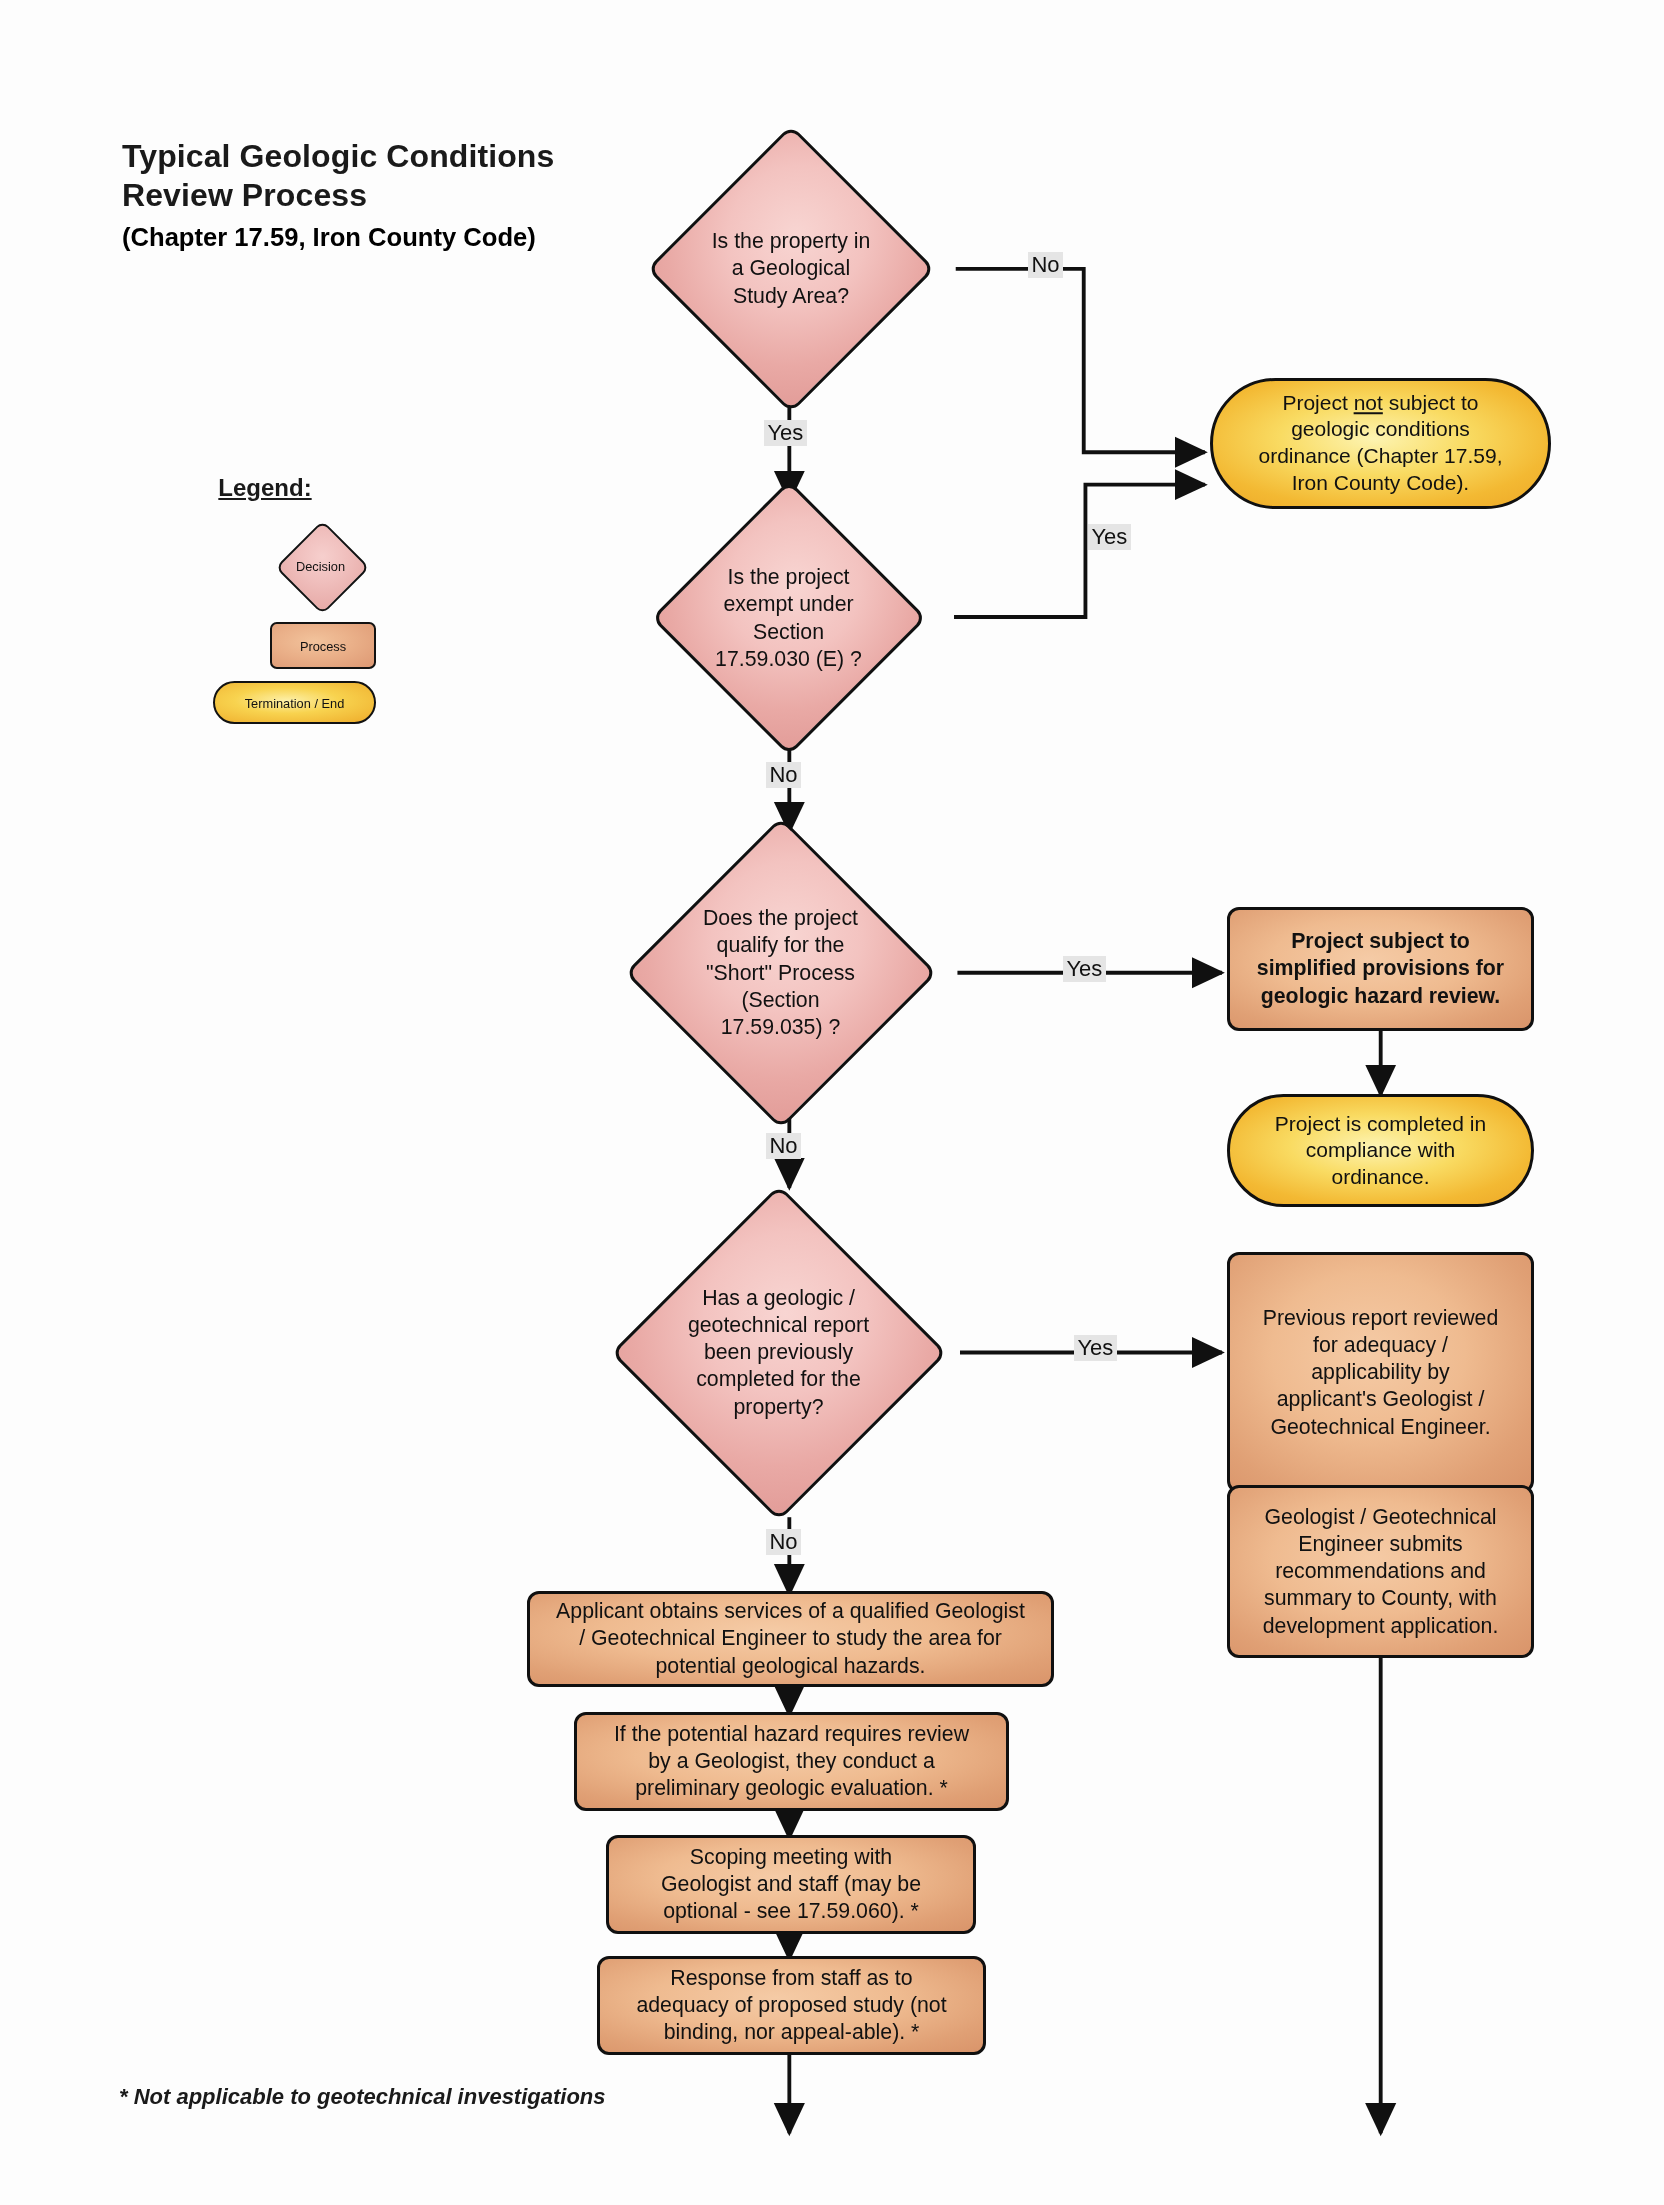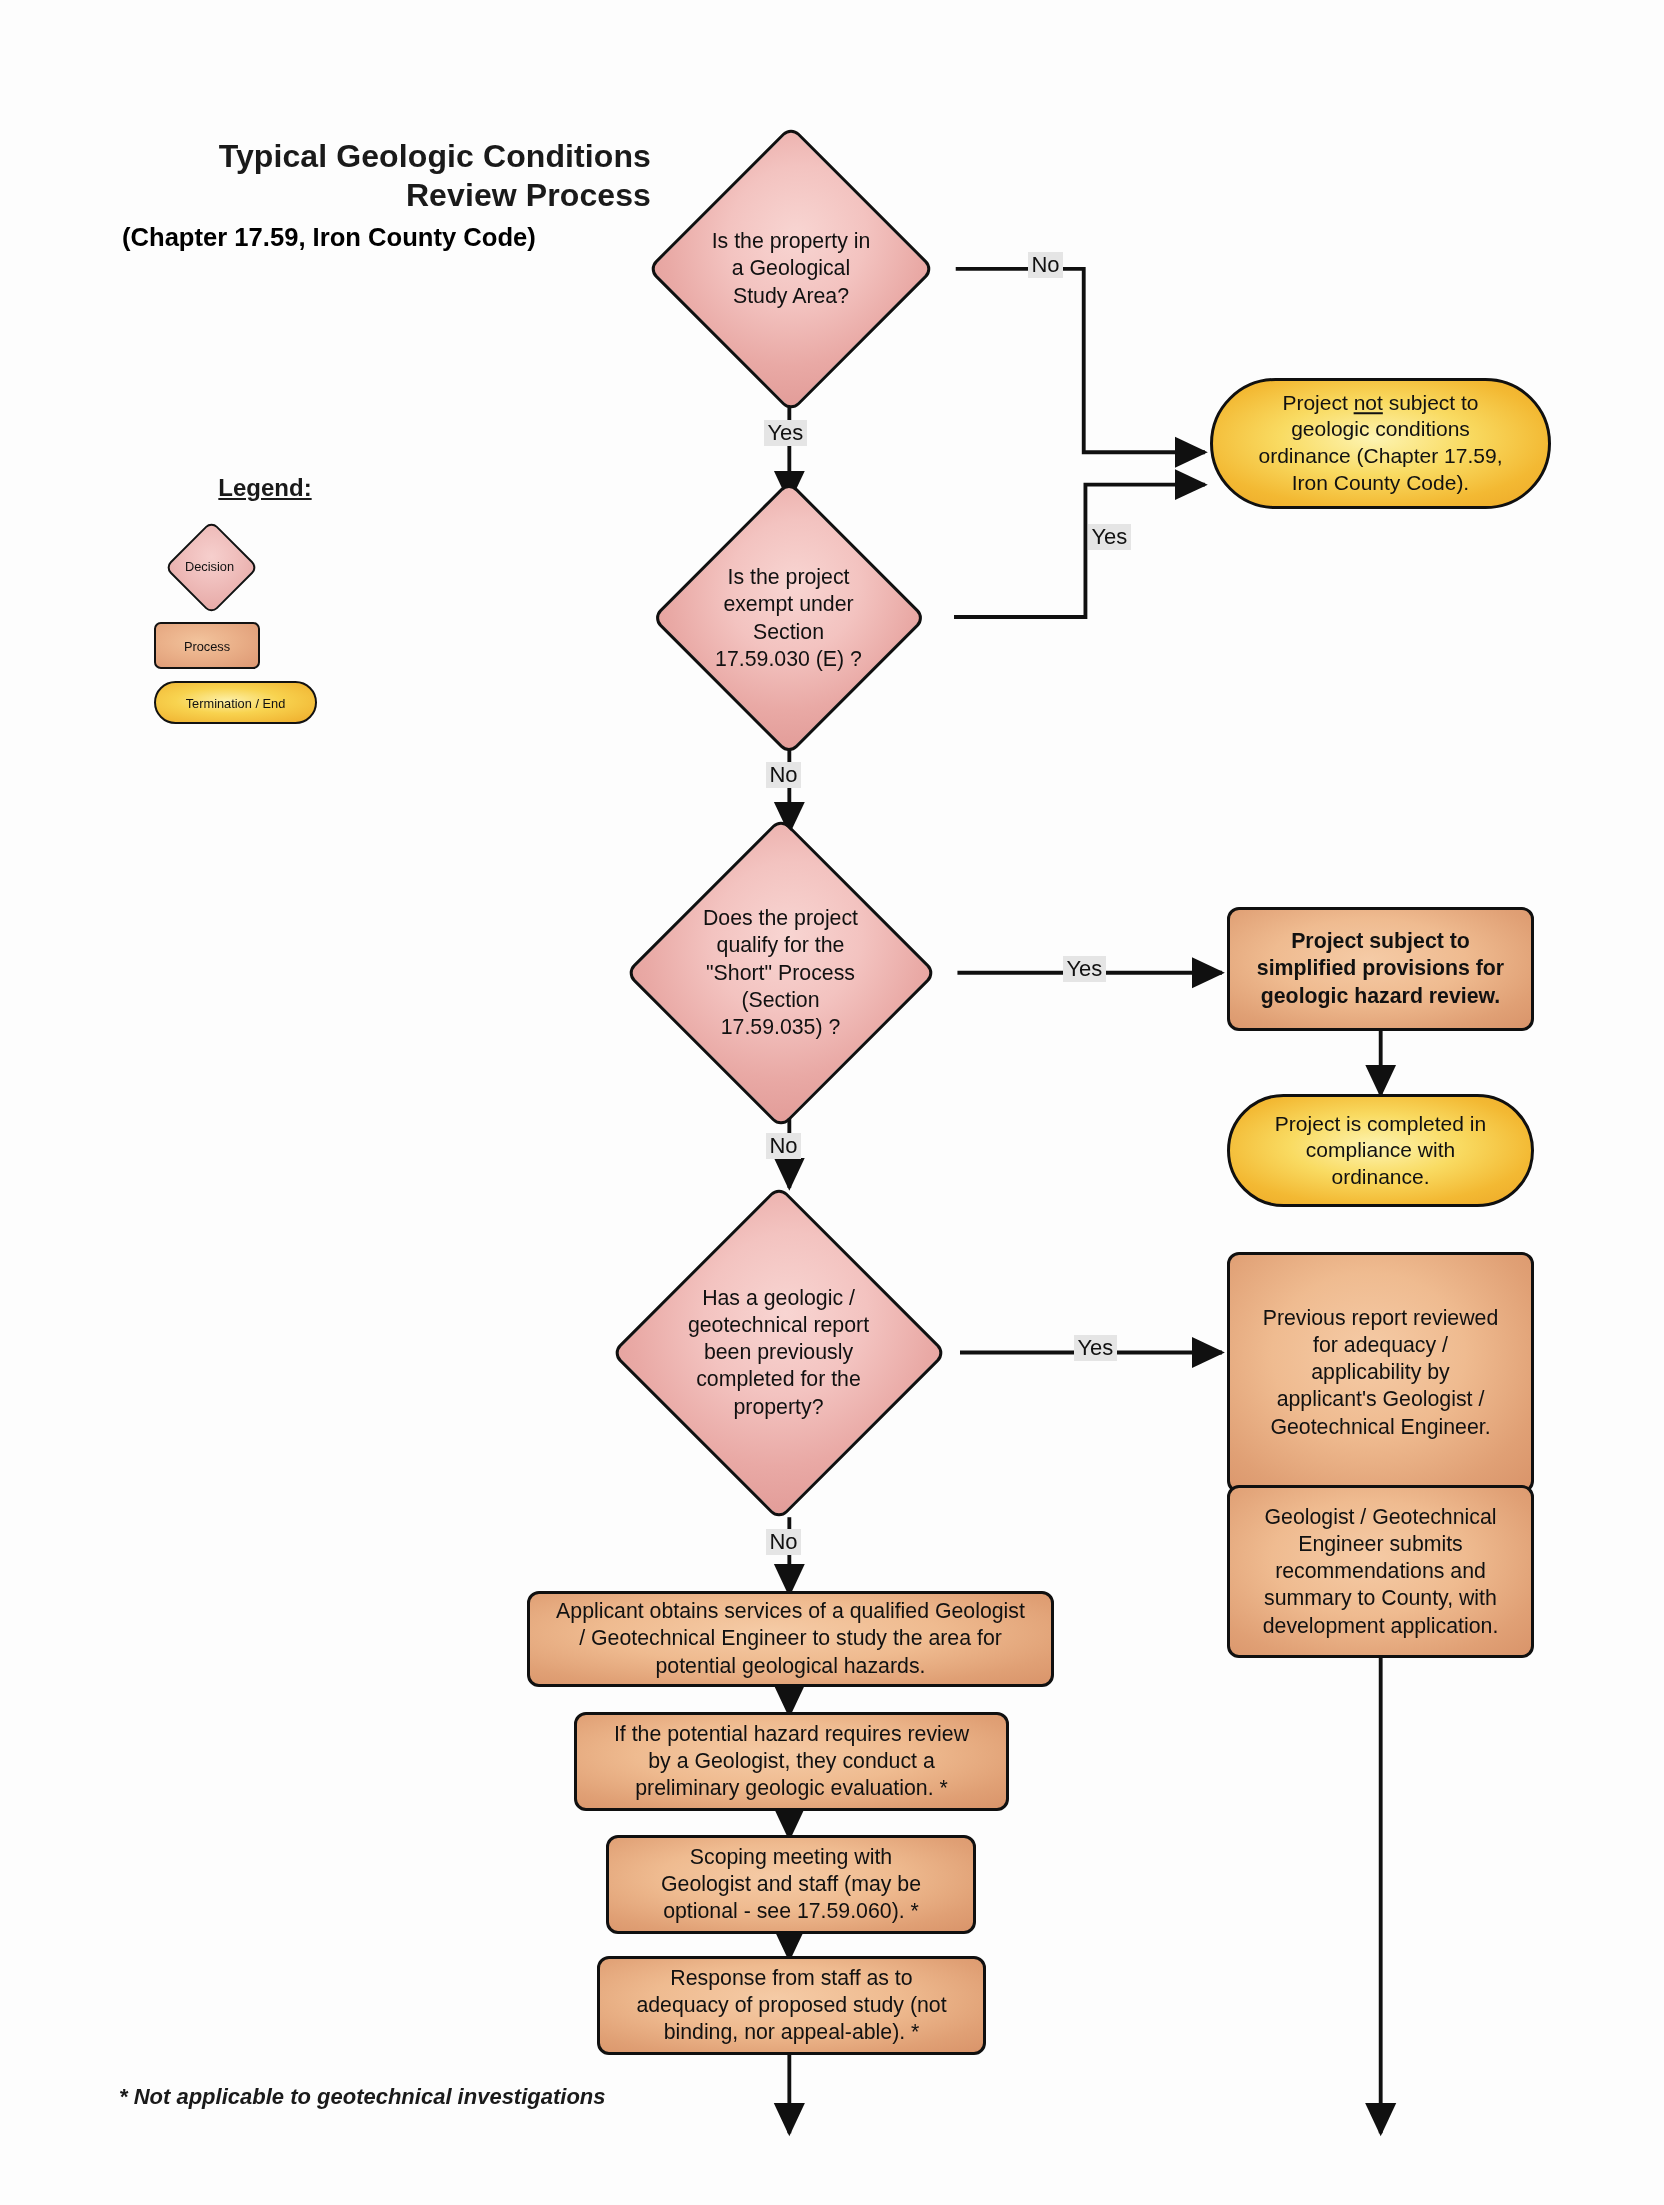--- a/index.html
+++ b/index.html
@@ -26,21 +26,20 @@
     left: 122px;
     top: 137px;
     width: 529px;
   }
   .title-line {
     font-size: 32px;
     font-weight: bold;
     line-height: 1.22;
     letter-spacing: 0.1px;
     color: #1a1a1a;
-    text-align: right;
   }
   .title-sub {
     font-size: 25.6px;
     font-weight: bold;
     line-height: 1.25;
     margin-top: 6.8px;
     color: #000000;
   }
 
   
@@ -53,21 +52,21 @@
   }
   #legend-title {
     font-size: 24px;
     font-weight: bold;
     text-decoration: underline;
     color: #1a1a1a;
     margin-bottom: 19px;
   }
   .legend-row {
     display: flex;
-    justify-content: flex-start;
+    justify-content: flex-end;
     align-items: center;
     margin-bottom: 12px;
     text-decoration: underline;
   }
   .lg-diamond {
     position: relative;
     width: 111px;
     height: 89px;
   }
   .lg-diamond .dshape {

